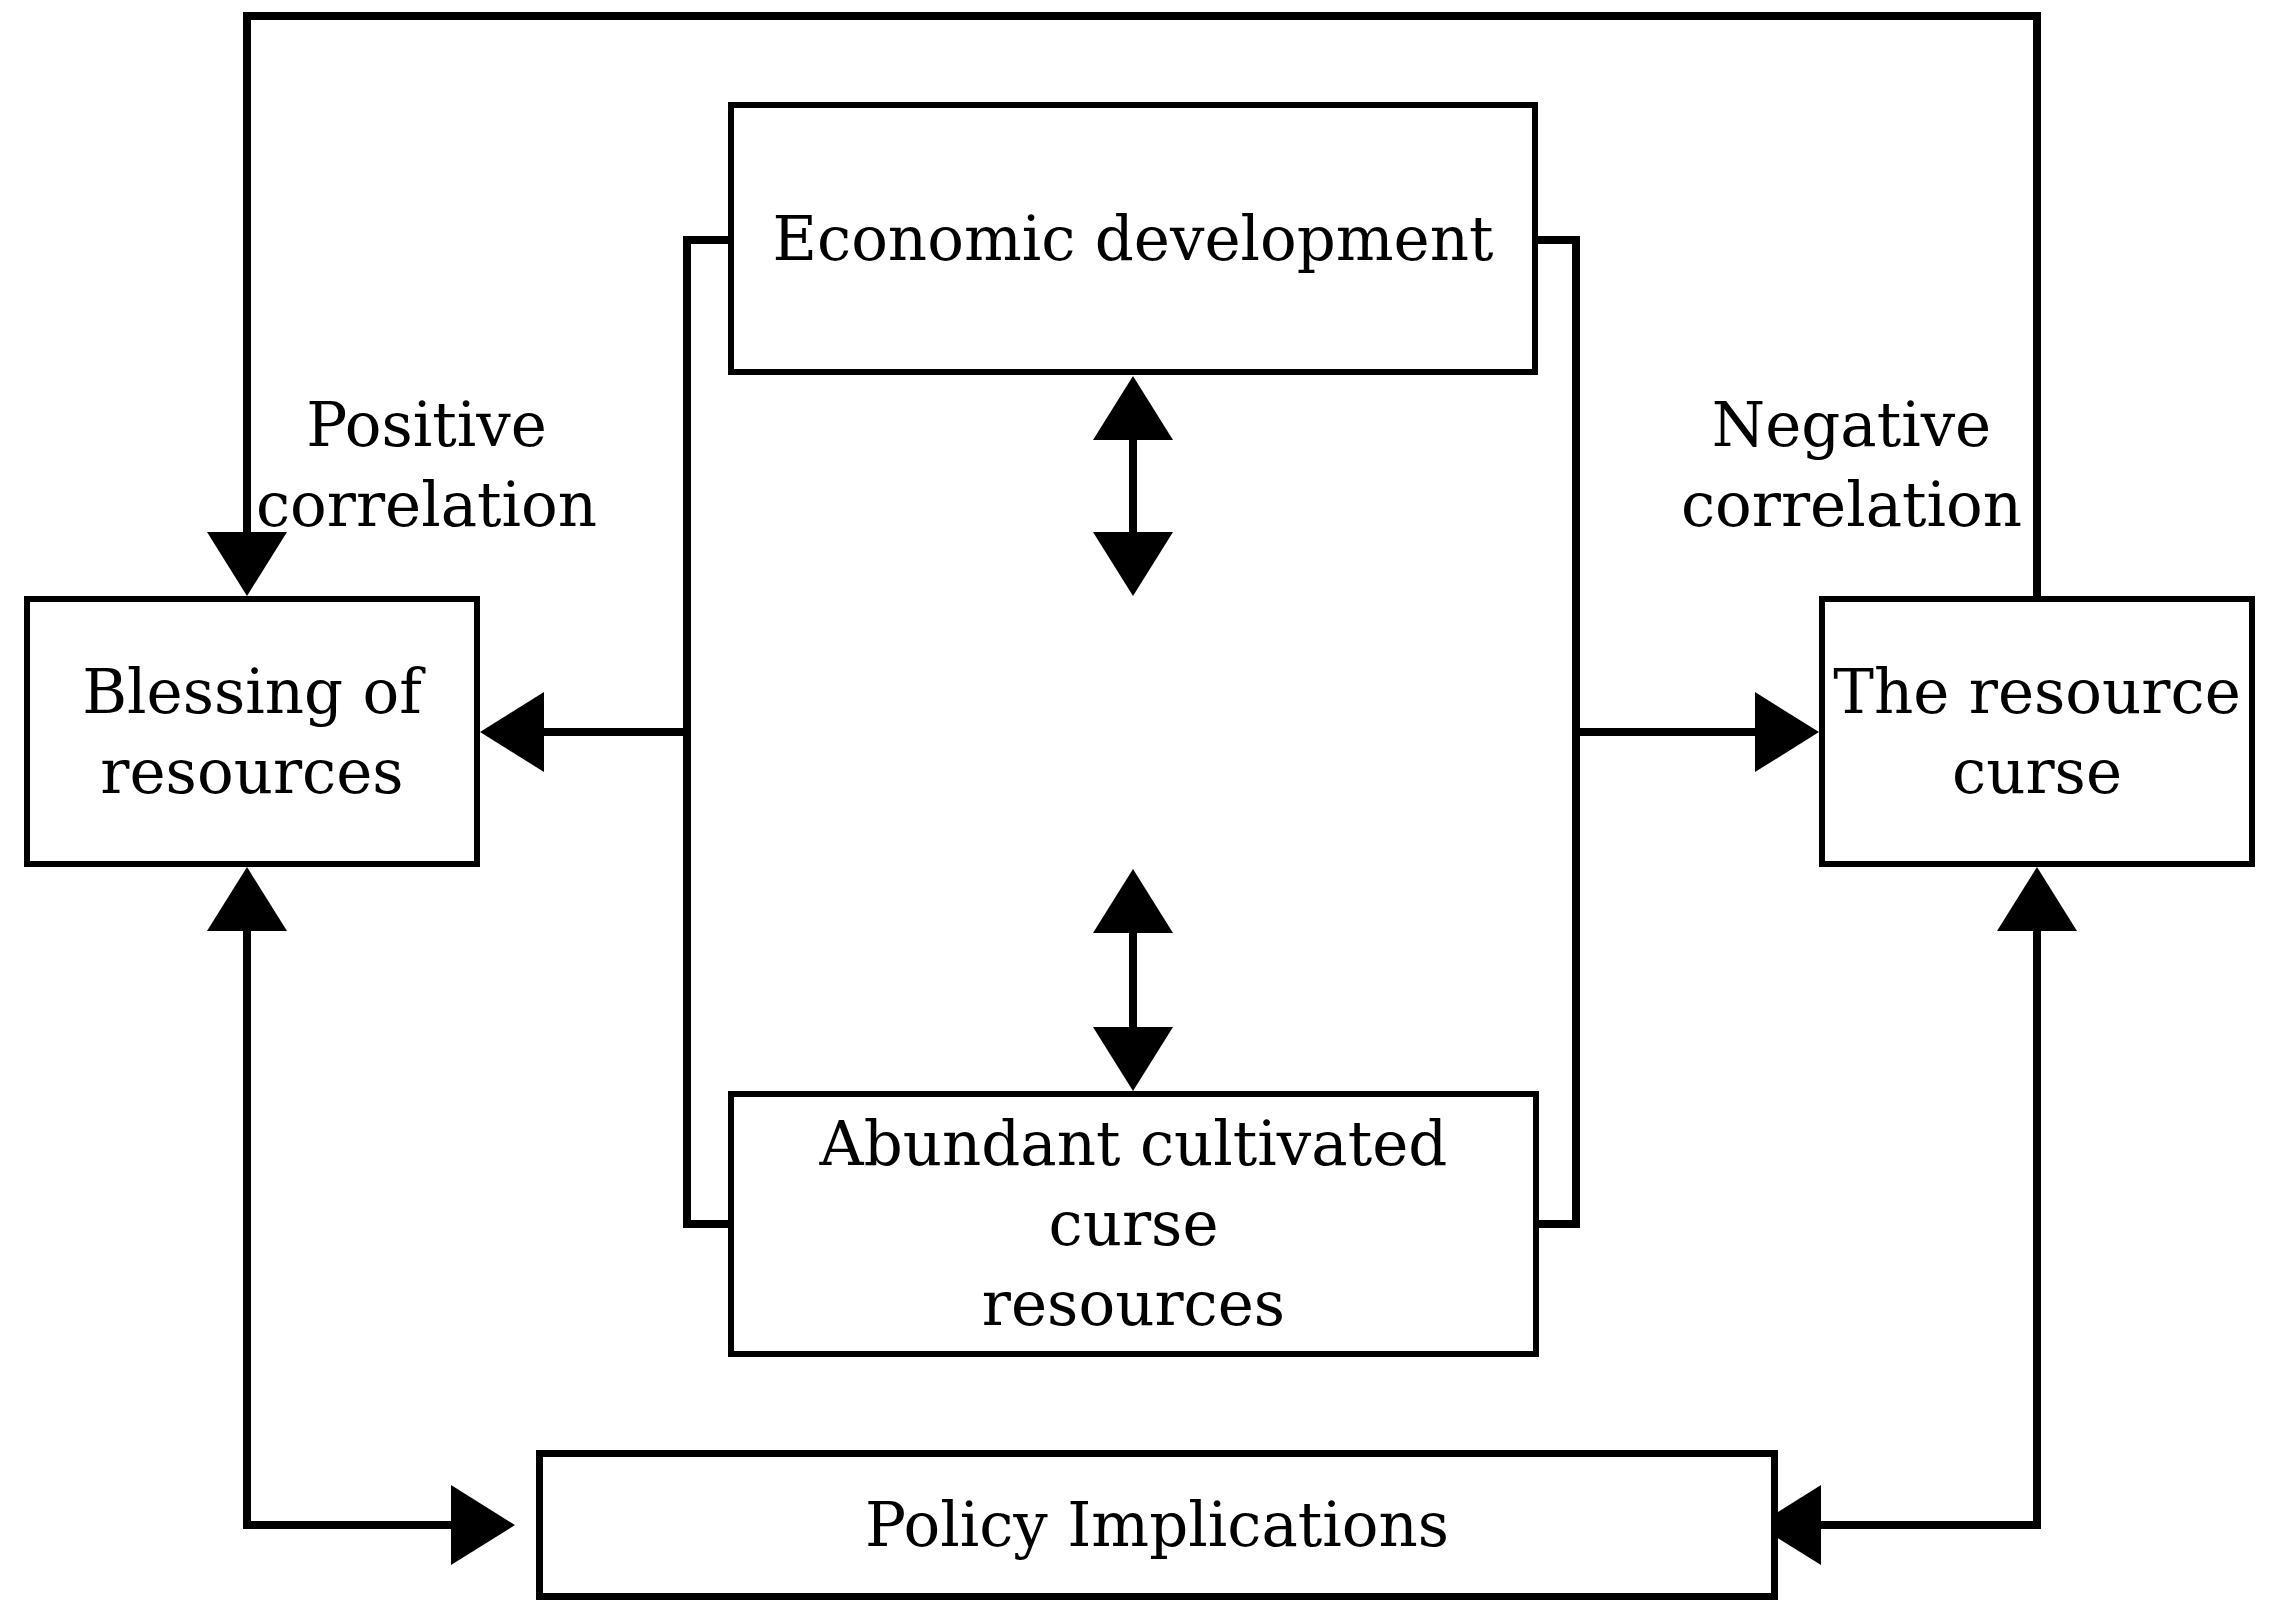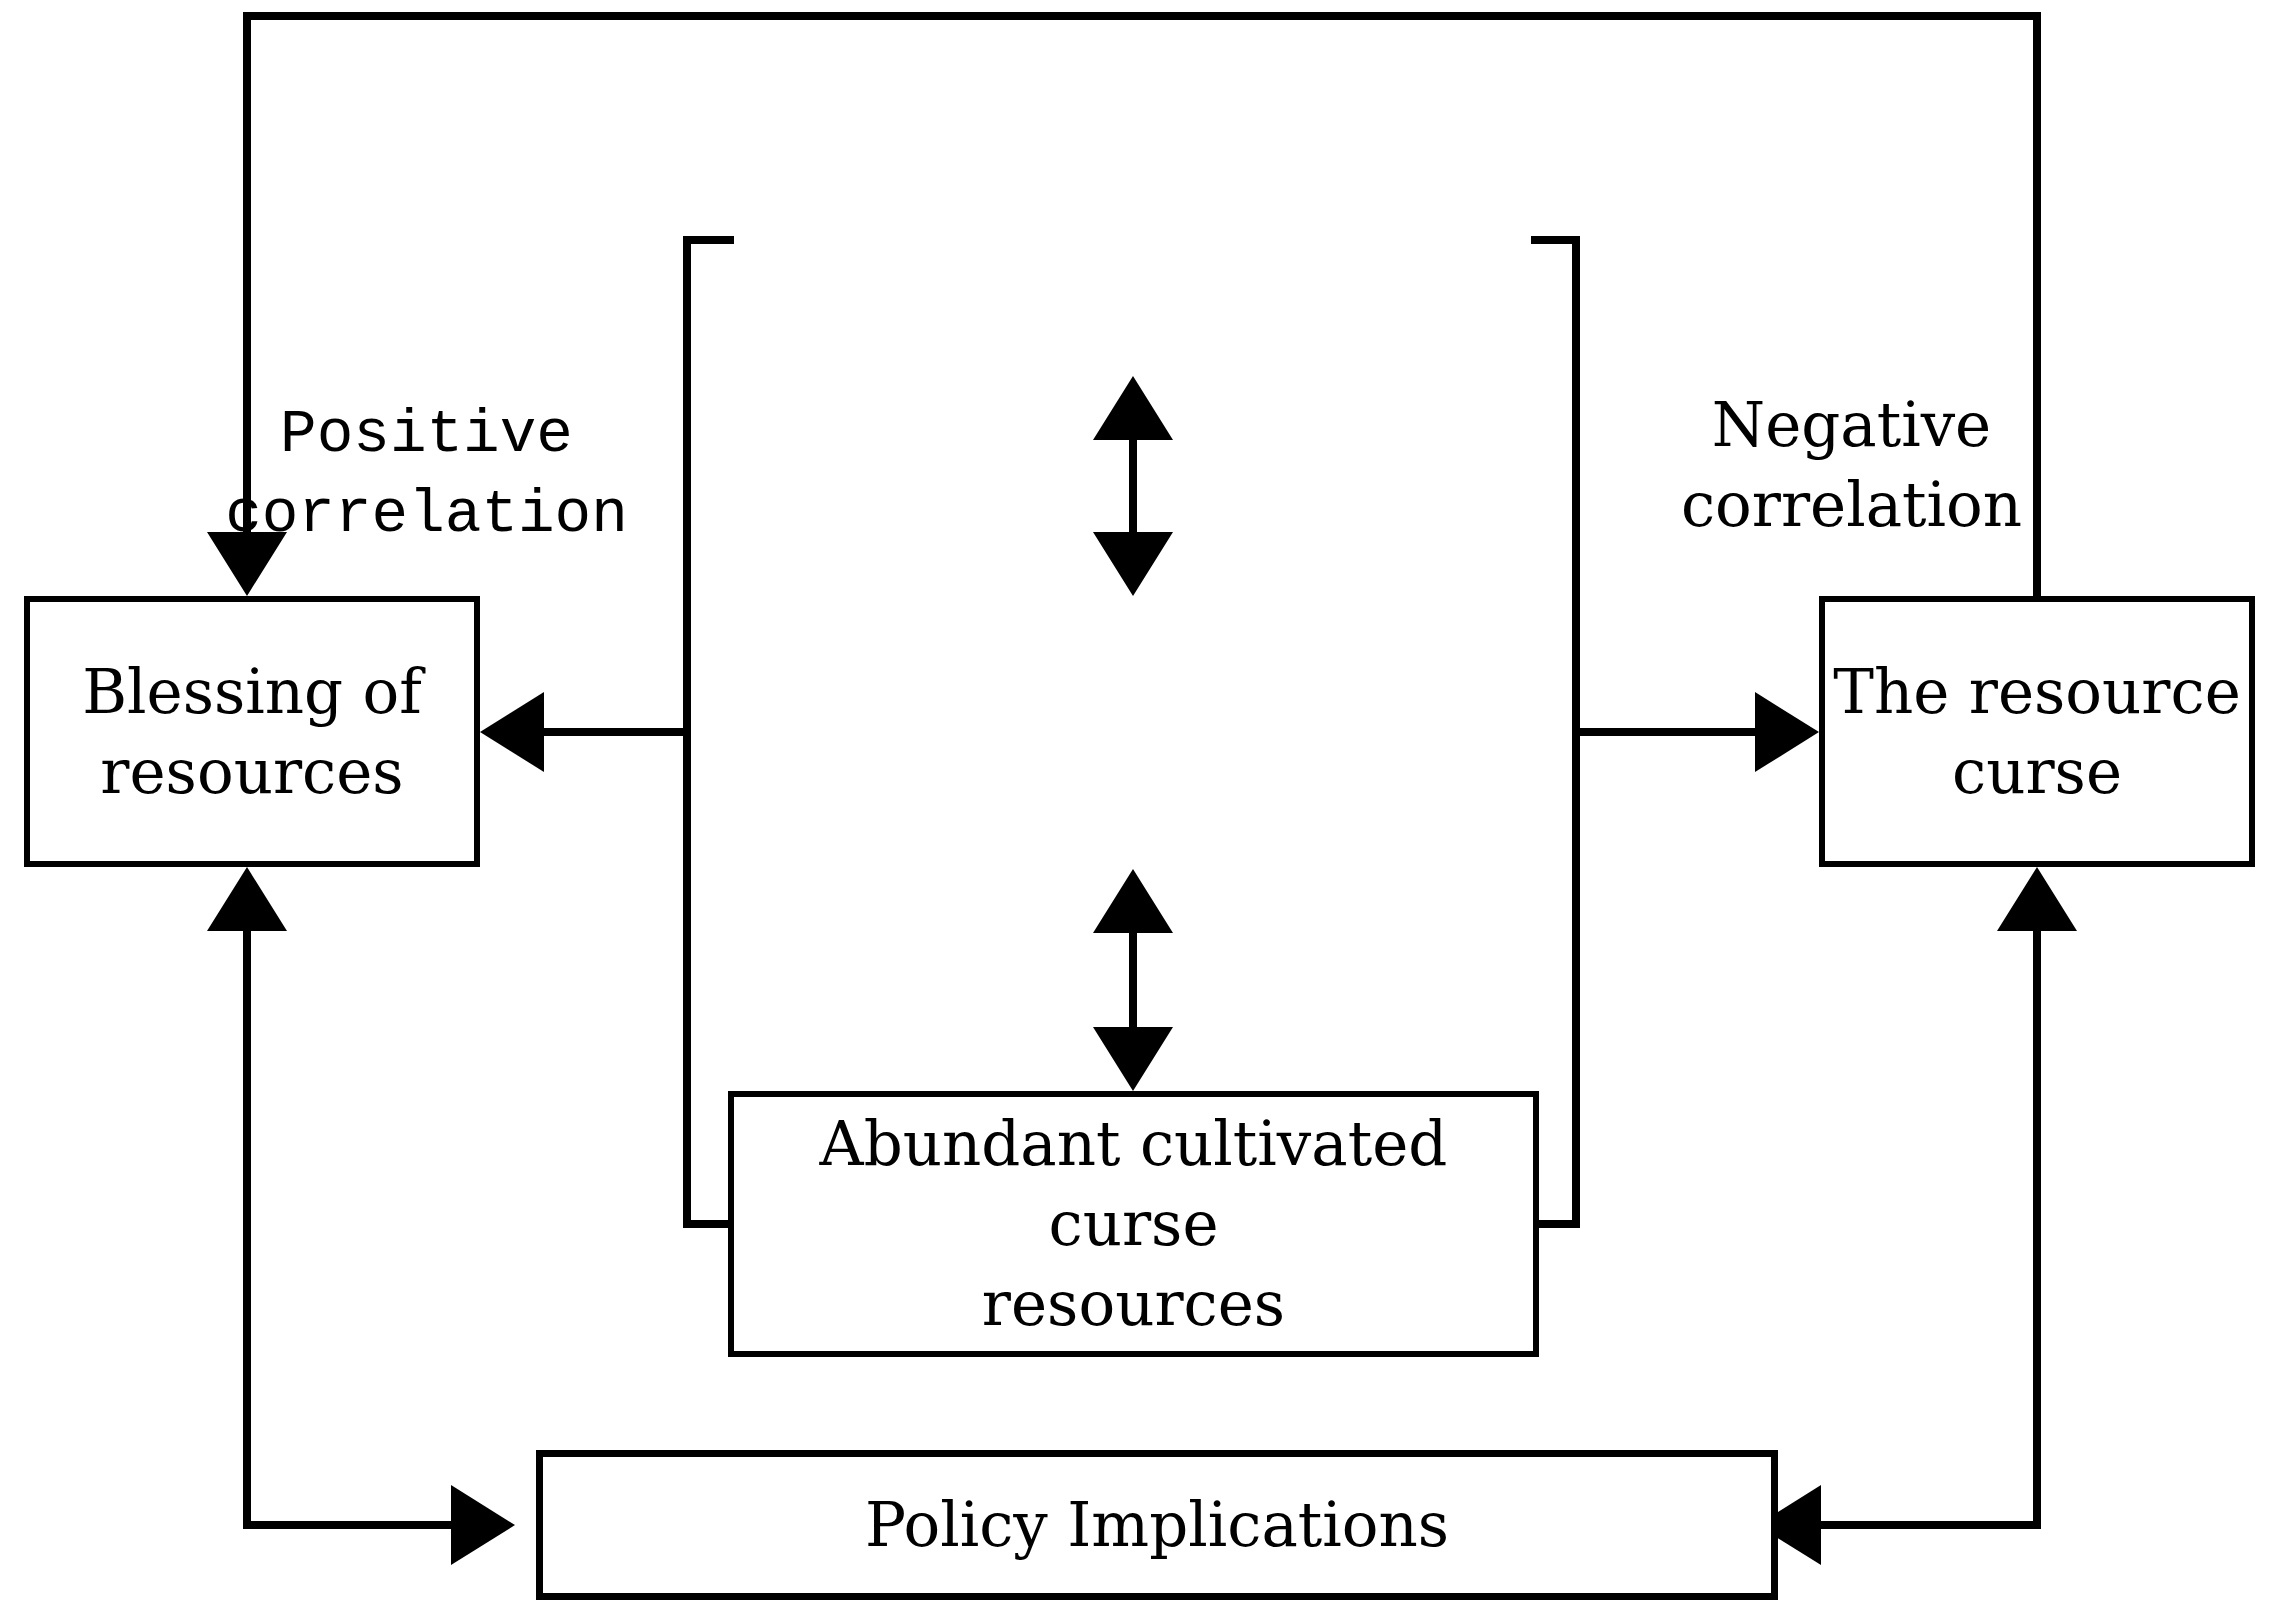--- a/index.html
+++ b/index.html
@@ -66,20 +66,23 @@
   <div class="vline" style="left:243px; top:926px; height:603px;"></div>
   <div class="ah ah-up" style="left:207px; top:867px;"></div>
   <div class="hline" style="left:243px; top:1521px; width:212px;"></div>
   <div class="ah ah-right" style="left:451px; top:1485px;"></div>
 
   <div class="vline" style="left:2033px; top:926px; height:603px;"></div>
   <div class="ah ah-up" style="left:1997px; top:867px;"></div>
   <div class="hline" style="left:1818px; top:1521px; width:222px;"></div>
   <div class="ah ah-left" style="left:1757px; top:1485px;"></div>
 
+  <div class="box" style="left:728px; top:102px; width:810px; height:273px;">
+    <span class="lbl">Economic development</span>
+  </div>
 
 
   <div class="box" style="left:728px; top:1091px; width:811px; height:266px;">
     <span class="lbl">Abundant cultivated curse
 resources</span>
   </div>
 
   <div class="box" style="left:24px; top:596px; width:456px; height:271px;justify-content:center;">
     <span class="lbl">Blessing of
 resources</span>
@@ -87,20 +90,20 @@
 
   <div class="box" style="left:1819px; top:596px; width:436px; height:271px;">
     <span class="lbl">The resource
 curse</span>
   </div>
 
   <div class="box box-thick" style="left:516px; top:1450px; width:1242px; height:150px;">
     <span class="lbl">Policy Implications</span>
   </div>
 
-  <div class="edge-label" style="left:190px; top:395px; width:473px;font-family:Liberation Mono, monospace;">Positive
+  <div class="edge-label" style="left:190px; top:385px; width:473px;">Positive
 correlation</div>
 
   <div class="edge-label" style="left:1615px; top:385px; width:473px;">Negative
 correlation</div>
 
 </div>
 
 
 </body></html>

